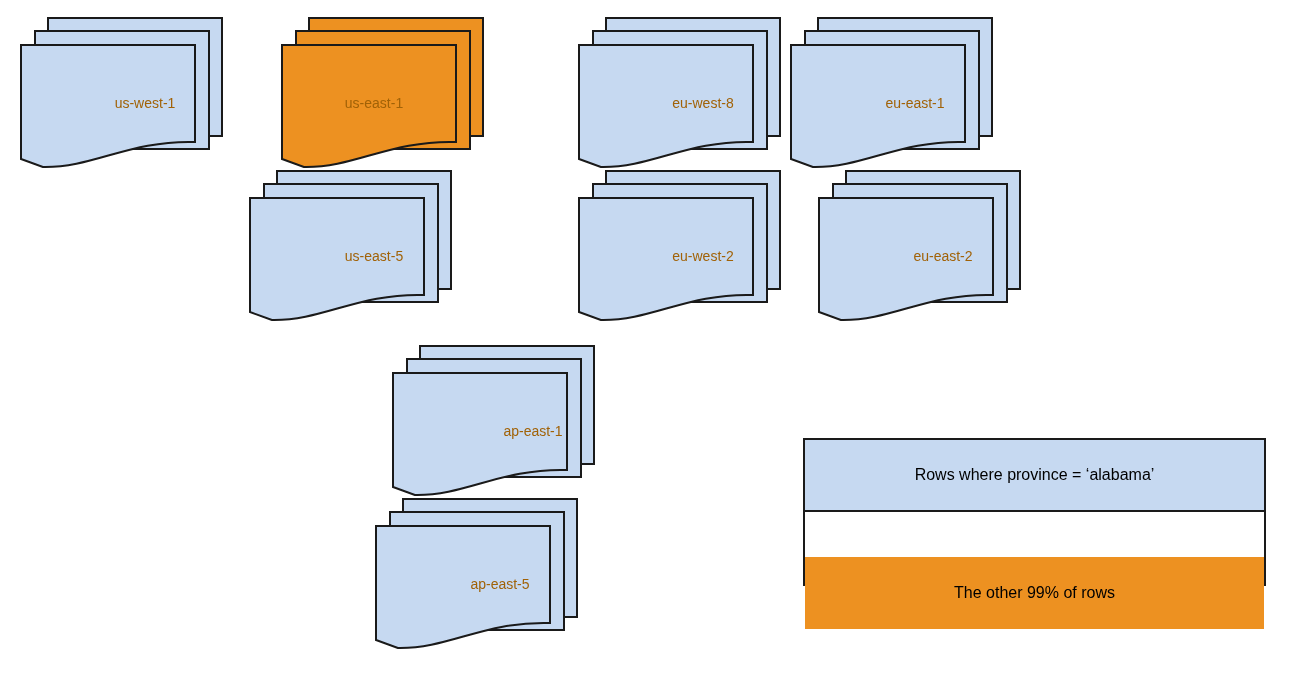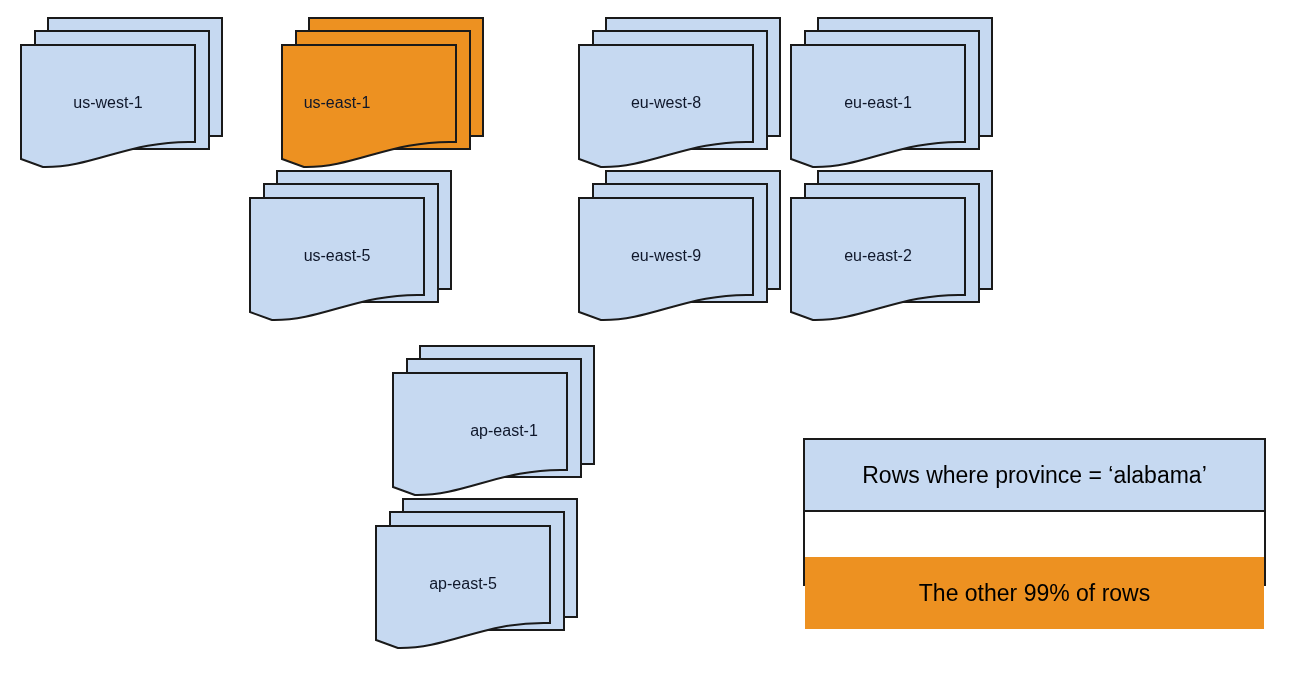--- a/index.html
+++ b/index.html
@@ -28,43 +28,44 @@
   .doc-stack {
     position: absolute;
   }
   .doc-stack svg {
     display: block;
     overflow: visible;
   }
   .doc-label {
     position: absolute;
     text-align: center;
-    font-size: 16px;
+    font-size: 14px;
     line-height: 18px;
-    color: #0f172a;
+    color: #a16207;
     white-space: nowrap;
     pointer-events: none;
+    margin-left: 37px;
   }
 
   .legend {
     position: absolute;
     left: 803px;
     top: 438px;
     width: 463px;
     height: 148px;
     border: 2px solid #1a1a1a;
     box-sizing: border-box;
   }
   .legend-row {
     height: 50%;
     box-sizing: border-box;
     display: flex;
     align-items: center;
     justify-content: center;
-    font-size: 23px;
+    font-size: 16px;
     color: #000000;
   }
   .legend-row.top {
     background: #C6D9F1;
     border-bottom: 2px solid #1a1a1a;
   }
   .legend-row.bottom {
     background: #ED9121;
     margin-top: 45px;
   }
@@ -112,37 +113,37 @@
         <path d="M 1 1 L 175 1 L 175 98 C 109.12 96 73.92 124 22.880000000000003 123 L 1 115 Z" transform="translate(0,27)" fill="#C6D9F1" stroke="#1a1a1a" stroke-width="2" stroke-linejoin="miter"></path>
       </svg>
       <div class="doc-label" style="left: 0px; top: 77.4px; width: 176px;">us-east-5</div>
     </div>
     <div class="doc-stack" style="left: 578px; top: 170px; width: 206px; height: 160px;">
       <svg width="206" height="160">
         <path d="M 1 1 L 175 1 L 175 119 L 1 119 Z" transform="translate(27,0)" fill="#C6D9F1" stroke="#1a1a1a" stroke-width="2" stroke-linejoin="miter"></path>
         <path d="M 1 1 L 175 1 L 175 119 L 1 119 Z" transform="translate(14,13)" fill="#C6D9F1" stroke="#1a1a1a" stroke-width="2" stroke-linejoin="miter"></path>
         <path d="M 1 1 L 175 1 L 175 98 C 109.12 96 73.92 124 22.880000000000003 123 L 1 115 Z" transform="translate(0,27)" fill="#C6D9F1" stroke="#1a1a1a" stroke-width="2" stroke-linejoin="miter"></path>
       </svg>
-      <div class="doc-label" style="left: 0px; top: 77.4px; width: 176px;">eu-west-9</div>
+      <div class="doc-label" style="left: 0px; top: 77.4px; width: 176px;">eu-west-2</div>
     </div>
-    <div class="doc-stack" style="left: 790px; top: 170px; width: 206px; height: 160px;">
+    <div class="doc-stack" style="left: 818px; top: 170px; width: 206px; height: 160px;">
       <svg width="206" height="160">
         <path d="M 1 1 L 175 1 L 175 119 L 1 119 Z" transform="translate(27,0)" fill="#C6D9F1" stroke="#1a1a1a" stroke-width="2" stroke-linejoin="miter"></path>
         <path d="M 1 1 L 175 1 L 175 119 L 1 119 Z" transform="translate(14,13)" fill="#C6D9F1" stroke="#1a1a1a" stroke-width="2" stroke-linejoin="miter"></path>
         <path d="M 1 1 L 175 1 L 175 98 C 109.12 96 73.92 124 22.880000000000003 123 L 1 115 Z" transform="translate(0,27)" fill="#C6D9F1" stroke="#1a1a1a" stroke-width="2" stroke-linejoin="miter"></path>
       </svg>
       <div class="doc-label" style="left: 0px; top: 77.4px; width: 176px;">eu-east-2</div>
     </div>
     <div class="doc-stack" style="left: 392px; top: 345px; width: 206px; height: 160px;">
       <svg width="206" height="160">
         <path d="M 1 1 L 175 1 L 175 119 L 1 119 Z" transform="translate(27,0)" fill="#C6D9F1" stroke="#1a1a1a" stroke-width="2" stroke-linejoin="miter"></path>
         <path d="M 1 1 L 175 1 L 175 119 L 1 119 Z" transform="translate(14,13)" fill="#C6D9F1" stroke="#1a1a1a" stroke-width="2" stroke-linejoin="miter"></path>
         <path d="M 1 1 L 175 1 L 175 98 C 109.12 96 73.92 124 22.880000000000003 123 L 1 115 Z" transform="translate(0,27)" fill="#C6D9F1" stroke="#1a1a1a" stroke-width="2" stroke-linejoin="miter"></path>
       </svg>
-      <div class="doc-label" style="left: 8px; top: 77.4px; width: 208px;">ap-east-1</div>
+      <div class="doc-label" style="left: 0px; top: 77.4px; width: 208px;">ap-east-1</div>
     </div>
     <div class="doc-stack" style="left: 375px; top: 498px; width: 206px; height: 160px;">
       <svg width="206" height="160">
         <path d="M 1 1 L 175 1 L 175 119 L 1 119 Z" transform="translate(27,0)" fill="#C6D9F1" stroke="#1a1a1a" stroke-width="2" stroke-linejoin="miter"></path>
         <path d="M 1 1 L 175 1 L 175 119 L 1 119 Z" transform="translate(14,13)" fill="#C6D9F1" stroke="#1a1a1a" stroke-width="2" stroke-linejoin="miter"></path>
         <path d="M 1 1 L 175 1 L 175 98 C 109.12 96 73.92 124 22.880000000000003 123 L 1 115 Z" transform="translate(0,27)" fill="#C6D9F1" stroke="#1a1a1a" stroke-width="2" stroke-linejoin="miter"></path>
       </svg>
       <div class="doc-label" style="left: 0px; top: 77.4px; width: 176px;">ap-east-5</div>
     </div>
   </div>

